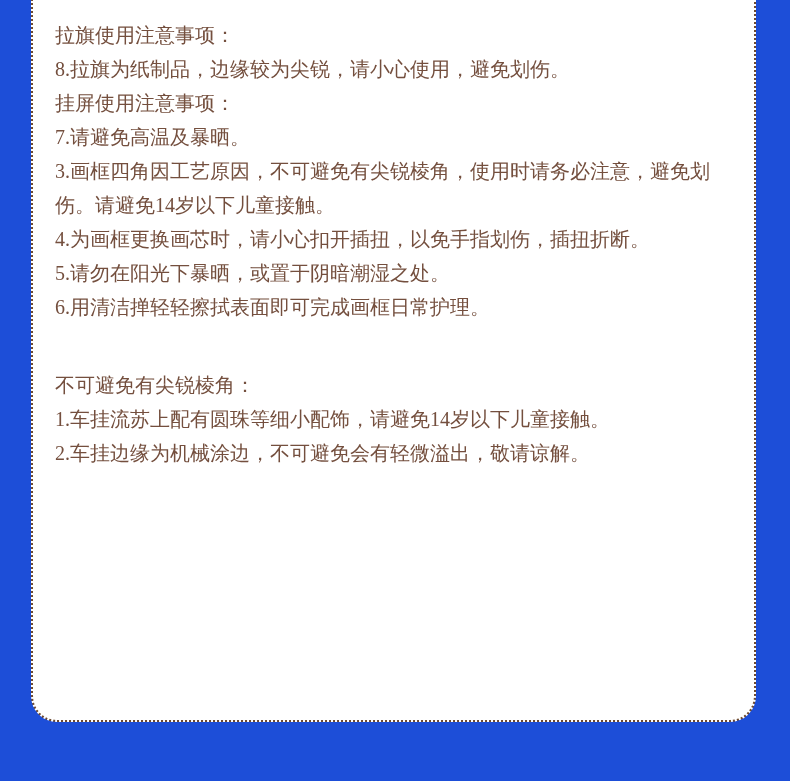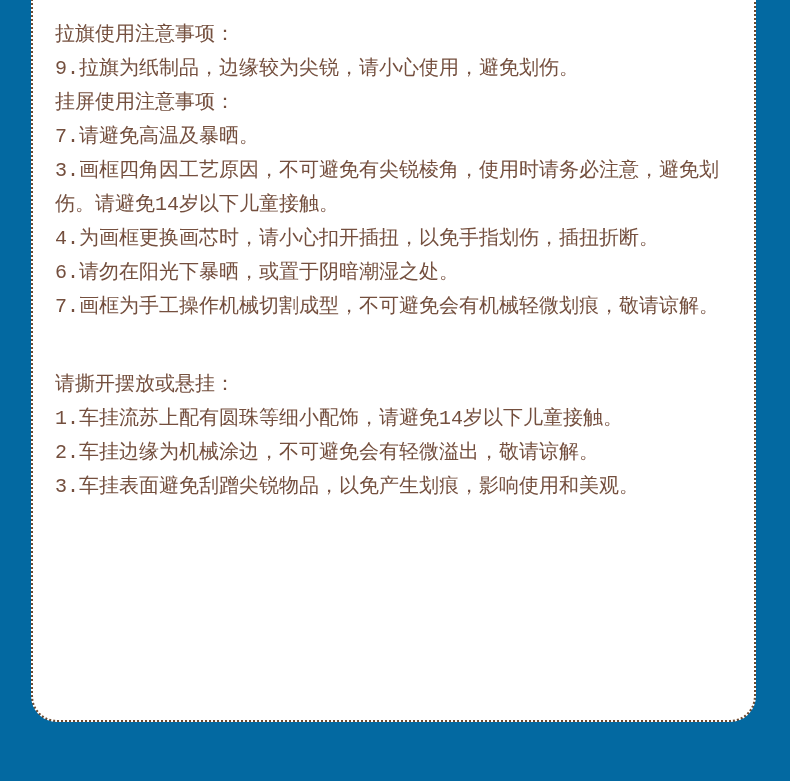--- a/index.html
+++ b/index.html
@@ -4,23 +4,23 @@
 <style>
   html, body {
     margin: 0;
     padding: 0;
     background: #ffffff;
   }
   .page {
     position: relative;
     width: 790px;
     height: 781px;
-    background: #0369a1;
+    background: #1d4ed8;
     overflow: hidden;
-    font-family: Liberation Mono, monospace;
+    font-family: Liberation Serif, serif;
   }
   .notice-box {
     position: absolute;
     left: 31px;
     top: -40px;
     width: 721px;   
     height: 758px;  
     border: 2px dotted #6e4a30;
     border-radius: 26px;
     box-sizing: content-box;
@@ -42,34 +42,33 @@
 </style>
 </head>
 <body>
 
 <div class="page">
   <div class="notice-box">
     <div class="notice-content">
 
       <section class="notice-section sec-1">
         <p>拉旗使用注意事项：</p>
-        <p>9.拉旗为纸制品，边缘较为尖锐，请小心使用，避免划伤。</p>
+        <p>8.拉旗为纸制品，边缘较为尖锐，请小心使用，避免划伤。</p>
       </section>
 
       <section class="notice-section sec-2">
         <p>挂屏使用注意事项：</p>
         <p>7.请避免高温及暴晒。</p>
         <p>3.画框四角因工艺原因，不可避免有尖锐棱角，使用时请务必注意，避免划伤。请避免14岁以下儿童接触。</p>
         <p>4.为画框更换画芯时，请小心扣开插扭，以免手指划伤，插扭折断。</p>
-        <p>6.请勿在阳光下暴晒，或置于阴暗潮湿之处。</p>
-        <p>7.画框为手工操作机械切割成型，不可避免会有机械轻微划痕，敬请谅解。</p>
+        <p>5.请勿在阳光下暴晒，或置于阴暗潮湿之处。</p>
+        <p>6.用清洁掸轻轻擦拭表面即可完成画框日常护理。</p>
       </section>
 
       <section class="notice-section sec-3">
-        <p>请撕开摆放或悬挂：</p>
+        <p>不可避免有尖锐棱角：</p>
         <p>1.车挂流苏上配有圆珠等细小配饰，请避免14岁以下儿童接触。</p>
         <p>2.车挂边缘为机械涂边，不可避免会有轻微溢出，敬请谅解。</p>
-        <p>3.车挂表面避免刮蹭尖锐物品，以免产生划痕，影响使用和美观。</p>
       </section>
 
     </div>
   </div>
 </div>
 
 </body></html>

